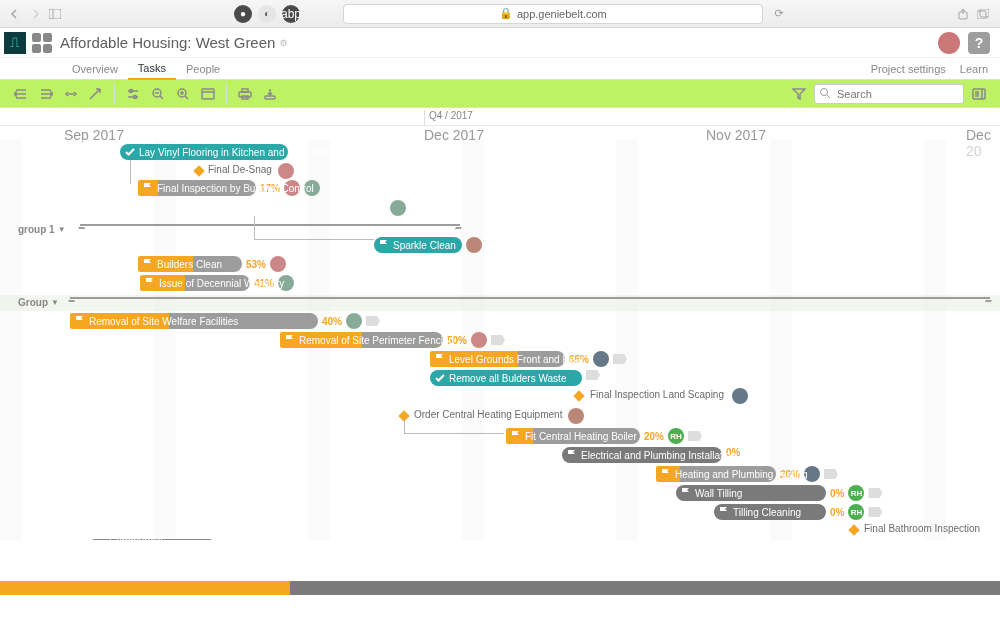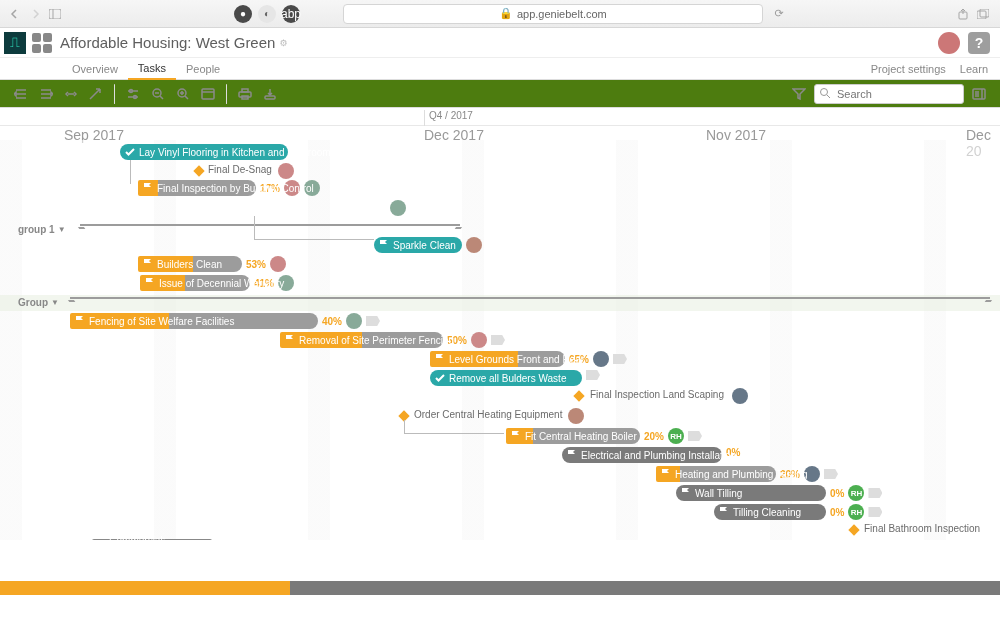--- a/index.html
+++ b/index.html
@@ -25,21 +25,21 @@
 .avatar { width:22px; height:22px; border-radius:50%; background:#d8a; display:flex; align-items:center; justify-content:center; font-size:10px; font-weight:600; color:#fff; }
 .help-ic { width:22px; height:22px; background:#9e9e9e; border-radius:4px; display:flex; align-items:center; justify-content:center; color:#fff; font-size:14px; font-weight:700; }
 
 
 .tabs { height: 22px; display:flex; align-items:flex-end; padding-left:62px; font-size:11px; color:#888; border-bottom:1px solid #ddd; }
 .tab { padding:4px 10px; cursor:pointer; }
 .tab.active { color:#333; border-bottom:2px solid #f5a623; margin-bottom:-1px; }
 .tabs .right { margin-left:auto; display:flex; gap:14px; padding-right:12px; padding-bottom:4px; }
 
 
-.toolbar { height:28px; background:#4d7c0f; border-bottom:1px solid #ddd; display:flex; align-items:center; padding:0 10px; gap:3px; }
+.toolbar { height:28px; background:#bef264; border-bottom:1px solid #ddd; display:flex; align-items:center; padding:0 10px; gap:3px; }
 .tool { width:22px; height:20px; display:flex; align-items:center; justify-content:center; color:#888; border-radius:3px; }
 .tool svg { stroke:#8a8a8a; fill:none; stroke-width:1.5; }
 .tool.sep { width:1px; background:#ddd; margin:0 4px; }
 .toolbar .search-wrap { margin-left:auto; display:flex; align-items:center; gap:4px; }
 .search-input { height:20px; width:150px; border:1px solid #ccc; border-radius:3px; padding:0 6px 0 22px; font-size:11px; background:#fff; }
 .search-wrap .mag { position:relative; }
 .search-wrap .mag svg { position:absolute; left:5px; top:3px; }
 
 
 .timeline-header { height:18px; position:relative; font-size:10px; color:#888; border-bottom:1px solid #e8e8e8; }
@@ -345,21 +345,21 @@
       <span class="tri">▼</span>
     </div>
   <div class="group-bracket" style="left:70px; top:157px; width:920px"></div>
 
   <div class="bar greylight" style="left:70px; top:173px; width:248px">
     <div class="prog" style="width:40%"></div>
     <span class="label">
         <svg class="flag" viewBox="0 0 12 12">
           <path d="M2 1v10M2 1h7l-2 2 2 2H2"></path>
         </svg>
-        <span>Fencing of Site Welfare Facilities</span>
+        <span>Removal of Site Welfare Facilities</span>
       </span>
   </div>
   <div class="after" style="left:322px; top:173px">
       <span class="pct">40%</span>
       <div class="av" style="background:#8a9"></div>
       <div class="tag"></div>
     </div>
 
   <div class="bar greylight" style="left:280px; top:192px; width:163px">
     <div class="prog" style="width:50%"></div>

